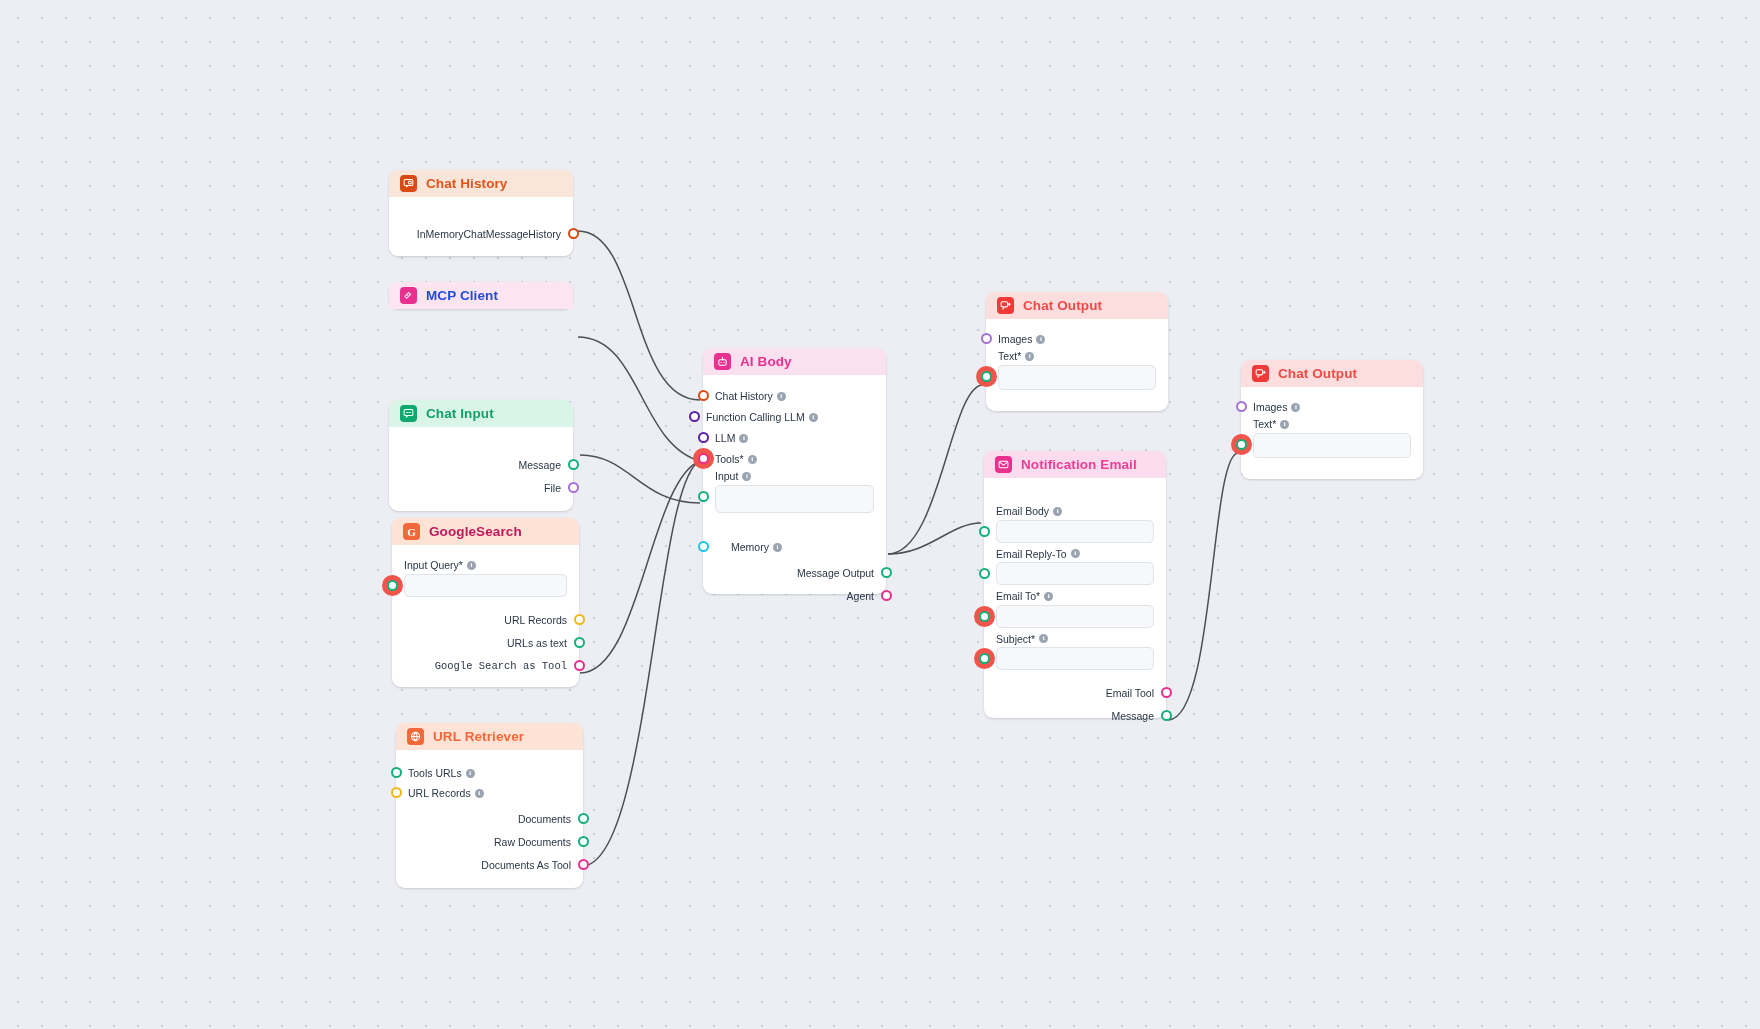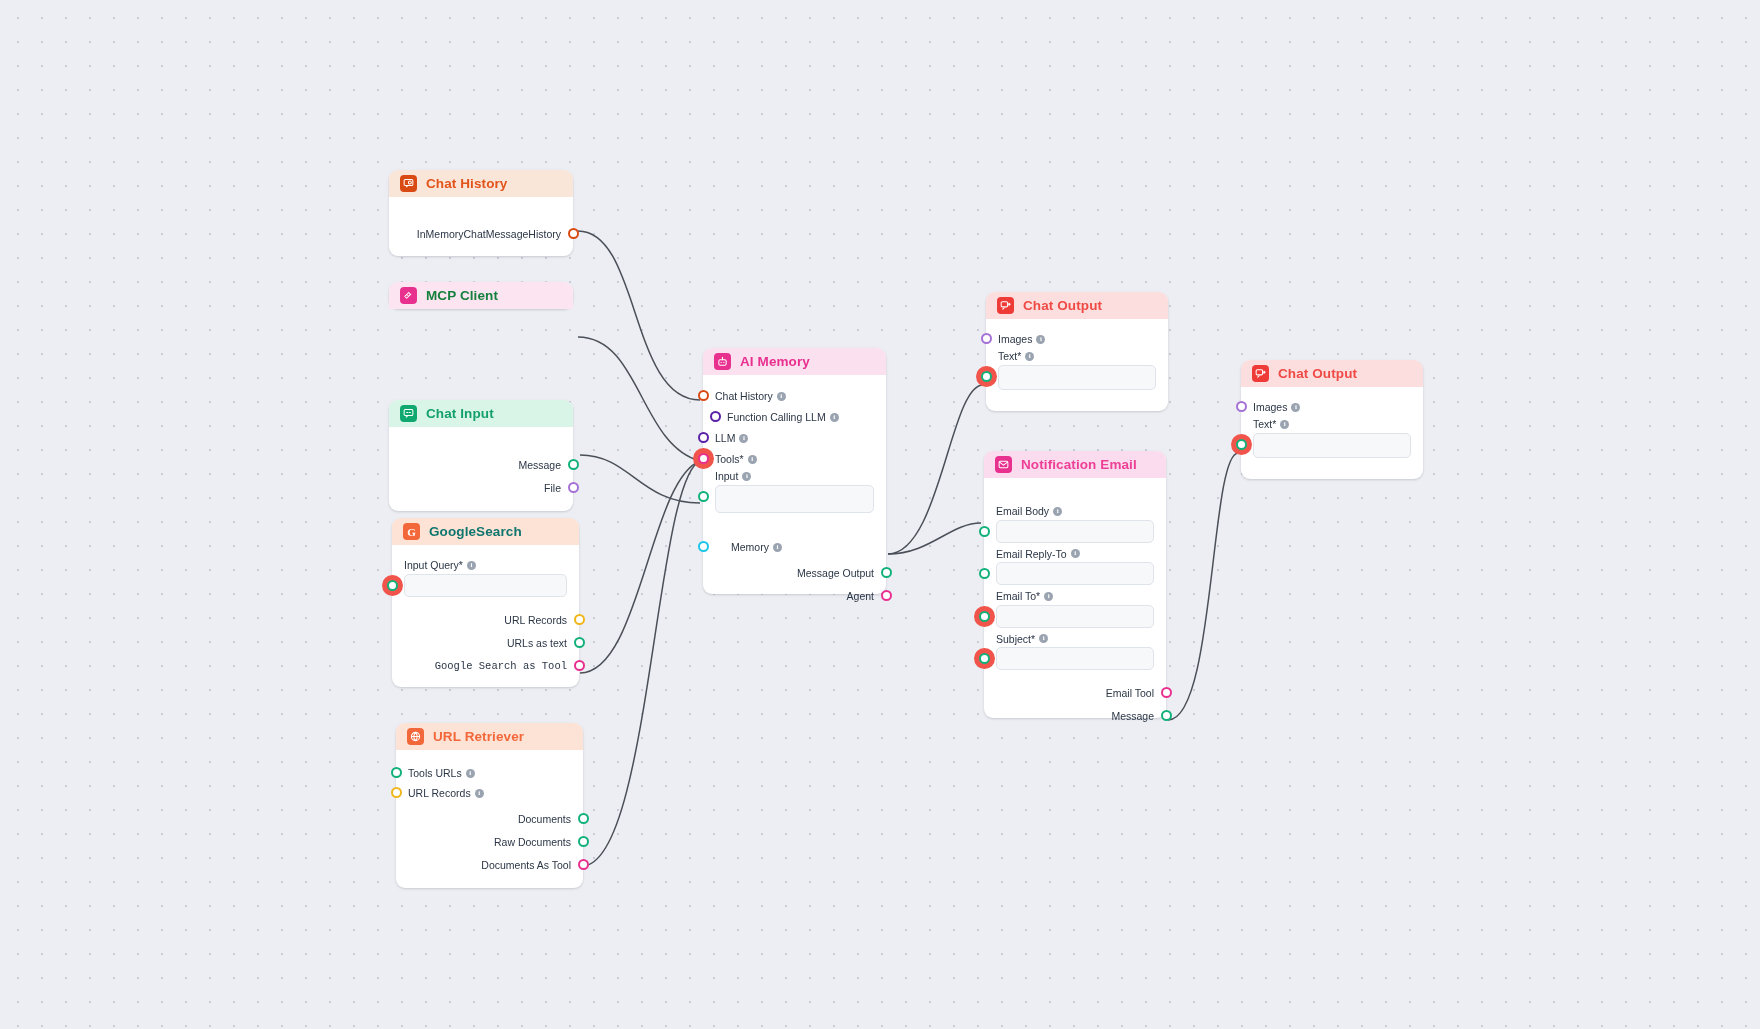--- a/index.html
+++ b/index.html
@@ -130,21 +130,21 @@
   </div>
 </div>
 
 <div class="node" style="left:389px;top:282px;width:184px;">
   <div class="node-header" style="background:#fde4f1;">
     <span class="node-icon" style="background:#e8318f;">
       <svg width="11" height="11" viewBox="0 0 24 24" fill="none" stroke="#fff" stroke-width="2.2" stroke-linecap="round">
           <path d="M4 14L13 5M8 18l9-9M6 16l2 2M10 12l2 2M14 8l2 2"></path>
         </svg>
     </span>
-    <span class="node-title" style="color:#15803d;">MCP Client</span>
+    <span class="node-title" style="color:#1d4ed8;">MCP Client</span>
   </div>
 </div>
 
 <div class="node" style="left:389px;top:400px;width:184px;">
   <div class="node-header" style="background:#d9f5e7;">
     <span class="node-icon" style="background:#0fa86f;">
       <svg width="11" height="11" viewBox="0 0 24 24" fill="none" stroke="#fff" stroke-width="2.2">
           <rect x="2.5" y="3.5" width="19" height="13" rx="2.5"></rect>
           <path d="M7 20l3-3" stroke-linecap="round"></path>
           <path d="M8 10h3M14 10h2" stroke-linecap="round"></path>
@@ -160,21 +160,21 @@
     <div class="row out" style="position:absolute;right:12px;top:48px;">
       <span class="row-label">File</span>
       <span class="port right p-lpurple" style="top:4px;"></span>
     </div>
   </div>
 </div>
 
 <div class="node" style="left:392px;top:518px;width:187px;">
   <div class="node-header" style="background:#fde2d6;">
     <span class="node-icon" style="background:#f2683a;font-weight:700;font-size:11px;font-family:'Liberation Serif',serif;">G</span>
-    <span class="node-title" style="color:#0f766e;">GoogleSearch</span>
+    <span class="node-title" style="color:#be185d;">GoogleSearch</span>
   </div>
   <div class="node-body" style="height:123px;">
     <div class="field-label">
       <span>Input Query*</span>
       <span class="info">i</span>
     </div>
     <div style="position:relative;">
       <div class="glow left" style="top:1px;"></div>
       <span class="port left p-green" style="top:6px;"></span>
       <div class="textbox"></div>
@@ -233,29 +233,29 @@
 <div class="node" style="left:703px;top:348px;width:183px;">
   <div class="node-header" style="background:#fbe0ef;">
     <span class="node-icon" style="background:#e8318f;">
       <svg width="11" height="11" viewBox="0 0 24 24" fill="none" stroke="#fff" stroke-width="2.2">
           <rect x="4" y="8" width="16" height="12" rx="3"></rect>
           <path d="M12 3v5" stroke-linecap="round"></path>
           <circle cx="9" cy="14" r="1.3" fill="#fff" stroke="none"></circle>
           <circle cx="15" cy="14" r="1.3" fill="#fff" stroke="none"></circle>
         </svg>
     </span>
-    <span class="node-title" style="color:#e8318f;">AI Memory</span>
+    <span class="node-title" style="color:#e8318f;">AI Body</span>
   </div>
   <div class="node-body" style="height:200px;">
     <div class="row" style="position:absolute;left:12px;top:8px;">
       <span class="port left p-orange" style="top:4px;"></span>
       <span class="row-label">Chat History</span>
       <span class="info">i</span>
     </div>
-    <div class="row" style="position:absolute;left:24px;top:29px;">
+    <div class="row" style="position:absolute;left:3px;top:29px;">
       <span class="port left p-purple" style="top:4px;"></span>
       <span class="row-label">Function Calling LLM</span>
       <span class="info">i</span>
     </div>
     <div class="row" style="position:absolute;left:12px;top:50px;">
       <span class="port left p-purple" style="top:4px;"></span>
       <span class="row-label">LLM</span>
       <span class="info">i</span>
     </div>
     <div class="row" style="position:absolute;left:12px;top:71px;">

